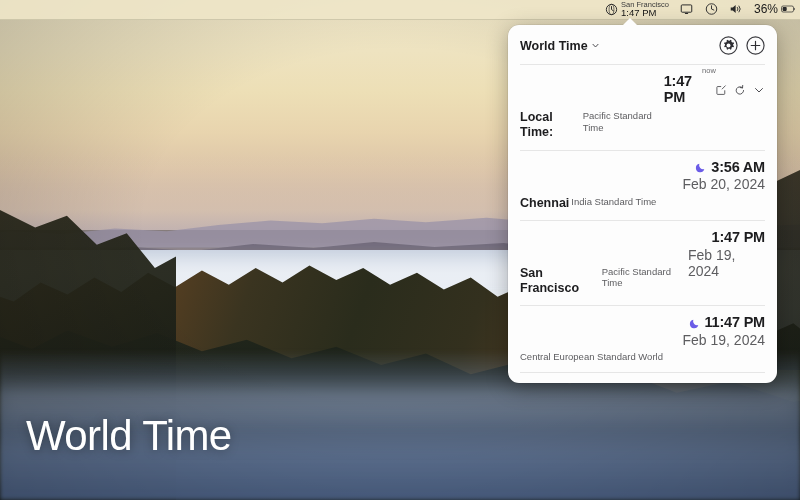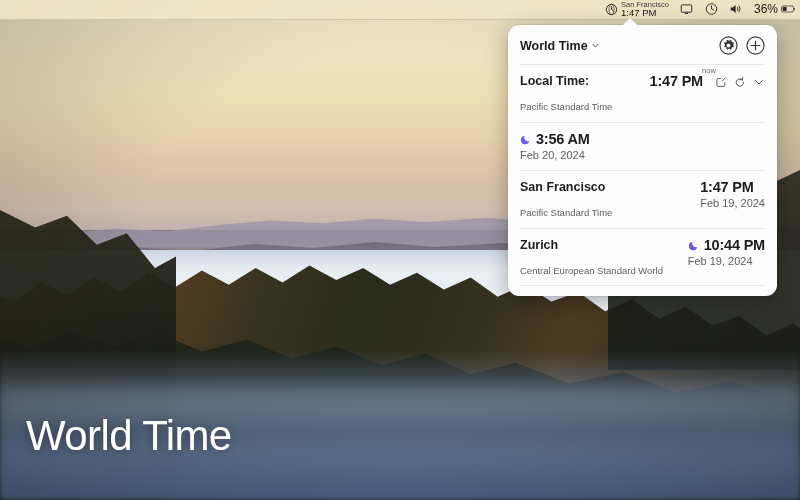--- a/index.html
+++ b/index.html
@@ -192,30 +192,30 @@
   .chev-small { display:inline-block; width:9px; height:9px; }
   .hdr-actions { display:flex; align-items:center; gap:8px; }
   .circ-btn { width:19px; height:19px; display:block; cursor:pointer; }
 
   .divider { height:1px; background:#e6e6e6; margin:0 12px; }
 
   .row {
     display:flex; align-items:flex-start; justify-content:space-between;
     padding:9px 12px 9px 12px;
   }
-  .row-left { display:flex; flex-direction:column; gap:12px; }
+  .row-left { display:flex; flex-direction:row; gap:2px;margin-top:36px; }
   .row-city { font-size:12.5px; font-weight:700; color:#1d1d1f; line-height:1.22; }
   .row-city.local { font-weight:700; }
   .row-zone { font-size:9.5px; color:#5d5d60; line-height:1.22; }
 
-  .row-right { display:flex; flex-direction:column; align-items:flex-start; gap:1px; position:relative; }
+  .row-right { display:flex; flex-direction:column; align-items:flex-end; gap:1px; position:relative; }
   .row-timeline { display:flex; align-items:center; gap:5px; }
   .moon { width:11px; height:11px; display:block; }
   .row-time { font-size:14.5px; font-weight:700; color:#1d1d1f; letter-spacing:-0.2px; line-height:1.1; }
-  .row-date { font-size:11px; color:#5d5d60; }
+  .row-date { font-size:14px; color:#5d5d60; }
 
   .now-label {
     position:absolute; top:-8px; right:49px;
     font-size:7.5px; color:#6b6b6e; letter-spacing:.1px;
   }
   .local-actions { display:flex; align-items:center; gap:7px; margin-left:7px; }
   .act-icon { width:12px; height:12px; display:block; cursor:pointer; }
   .pop-footer { height:10px; }
 </style>
 </head>
@@ -334,20 +334,24 @@
             <path d="M5 9 L12 16 L19 9" fill="none" stroke="#3a3a3f" stroke-width="1.8" stroke-linecap="round" stroke-linejoin="round"></path>
           </svg>
         </span>
       </div>
     </div>
   </div>
 
   <div class="divider"></div>
 
   <div class="row">
+    <div class="row-left">
+      <span class="row-city">Chennai</span>
+      <span class="row-zone">India Standard Time</span>
+    </div>
     <div class="row-right">
       <div class="row-timeline">
         <svg class="moon" viewBox="0 0 24 24">
           <path d="M20.2 15.4 A9 9 0 0 1 9.4 3.9 A9.3 9.3 0 1 0 20.2 15.4 Z" fill="#6b5ce7"></path>
         </svg>
         <span class="row-time">3:56 AM</span>
       </div>
       <span class="row-date">Feb 20, 2024</span>
     </div>
   </div>
@@ -364,29 +368,28 @@
         <span class="row-time">1:47 PM</span>
       </div>
       <span class="row-date">Feb 19, 2024</span>
     </div>
   </div>
 
   <div class="divider"></div>
 
   <div class="row">
     <div class="row-left">
-      <span class="row-city">Zurich</span>
       <span class="row-zone">Central European Standard World</span>
     </div>
     <div class="row-right">
       <div class="row-timeline">
         <svg class="moon" viewBox="0 0 24 24">
           <path d="M20.2 15.4 A9 9 0 0 1 9.4 3.9 A9.3 9.3 0 1 0 20.2 15.4 Z" fill="#6b5ce7"></path>
         </svg>
-        <span class="row-time">10:44 PM</span>
+        <span class="row-time">11:47 PM</span>
       </div>
       <span class="row-date">Feb 19, 2024</span>
     </div>
   </div>
 
   <div class="divider"></div>
   <div class="pop-footer"></div>
 </div>
 
 </body></html>

